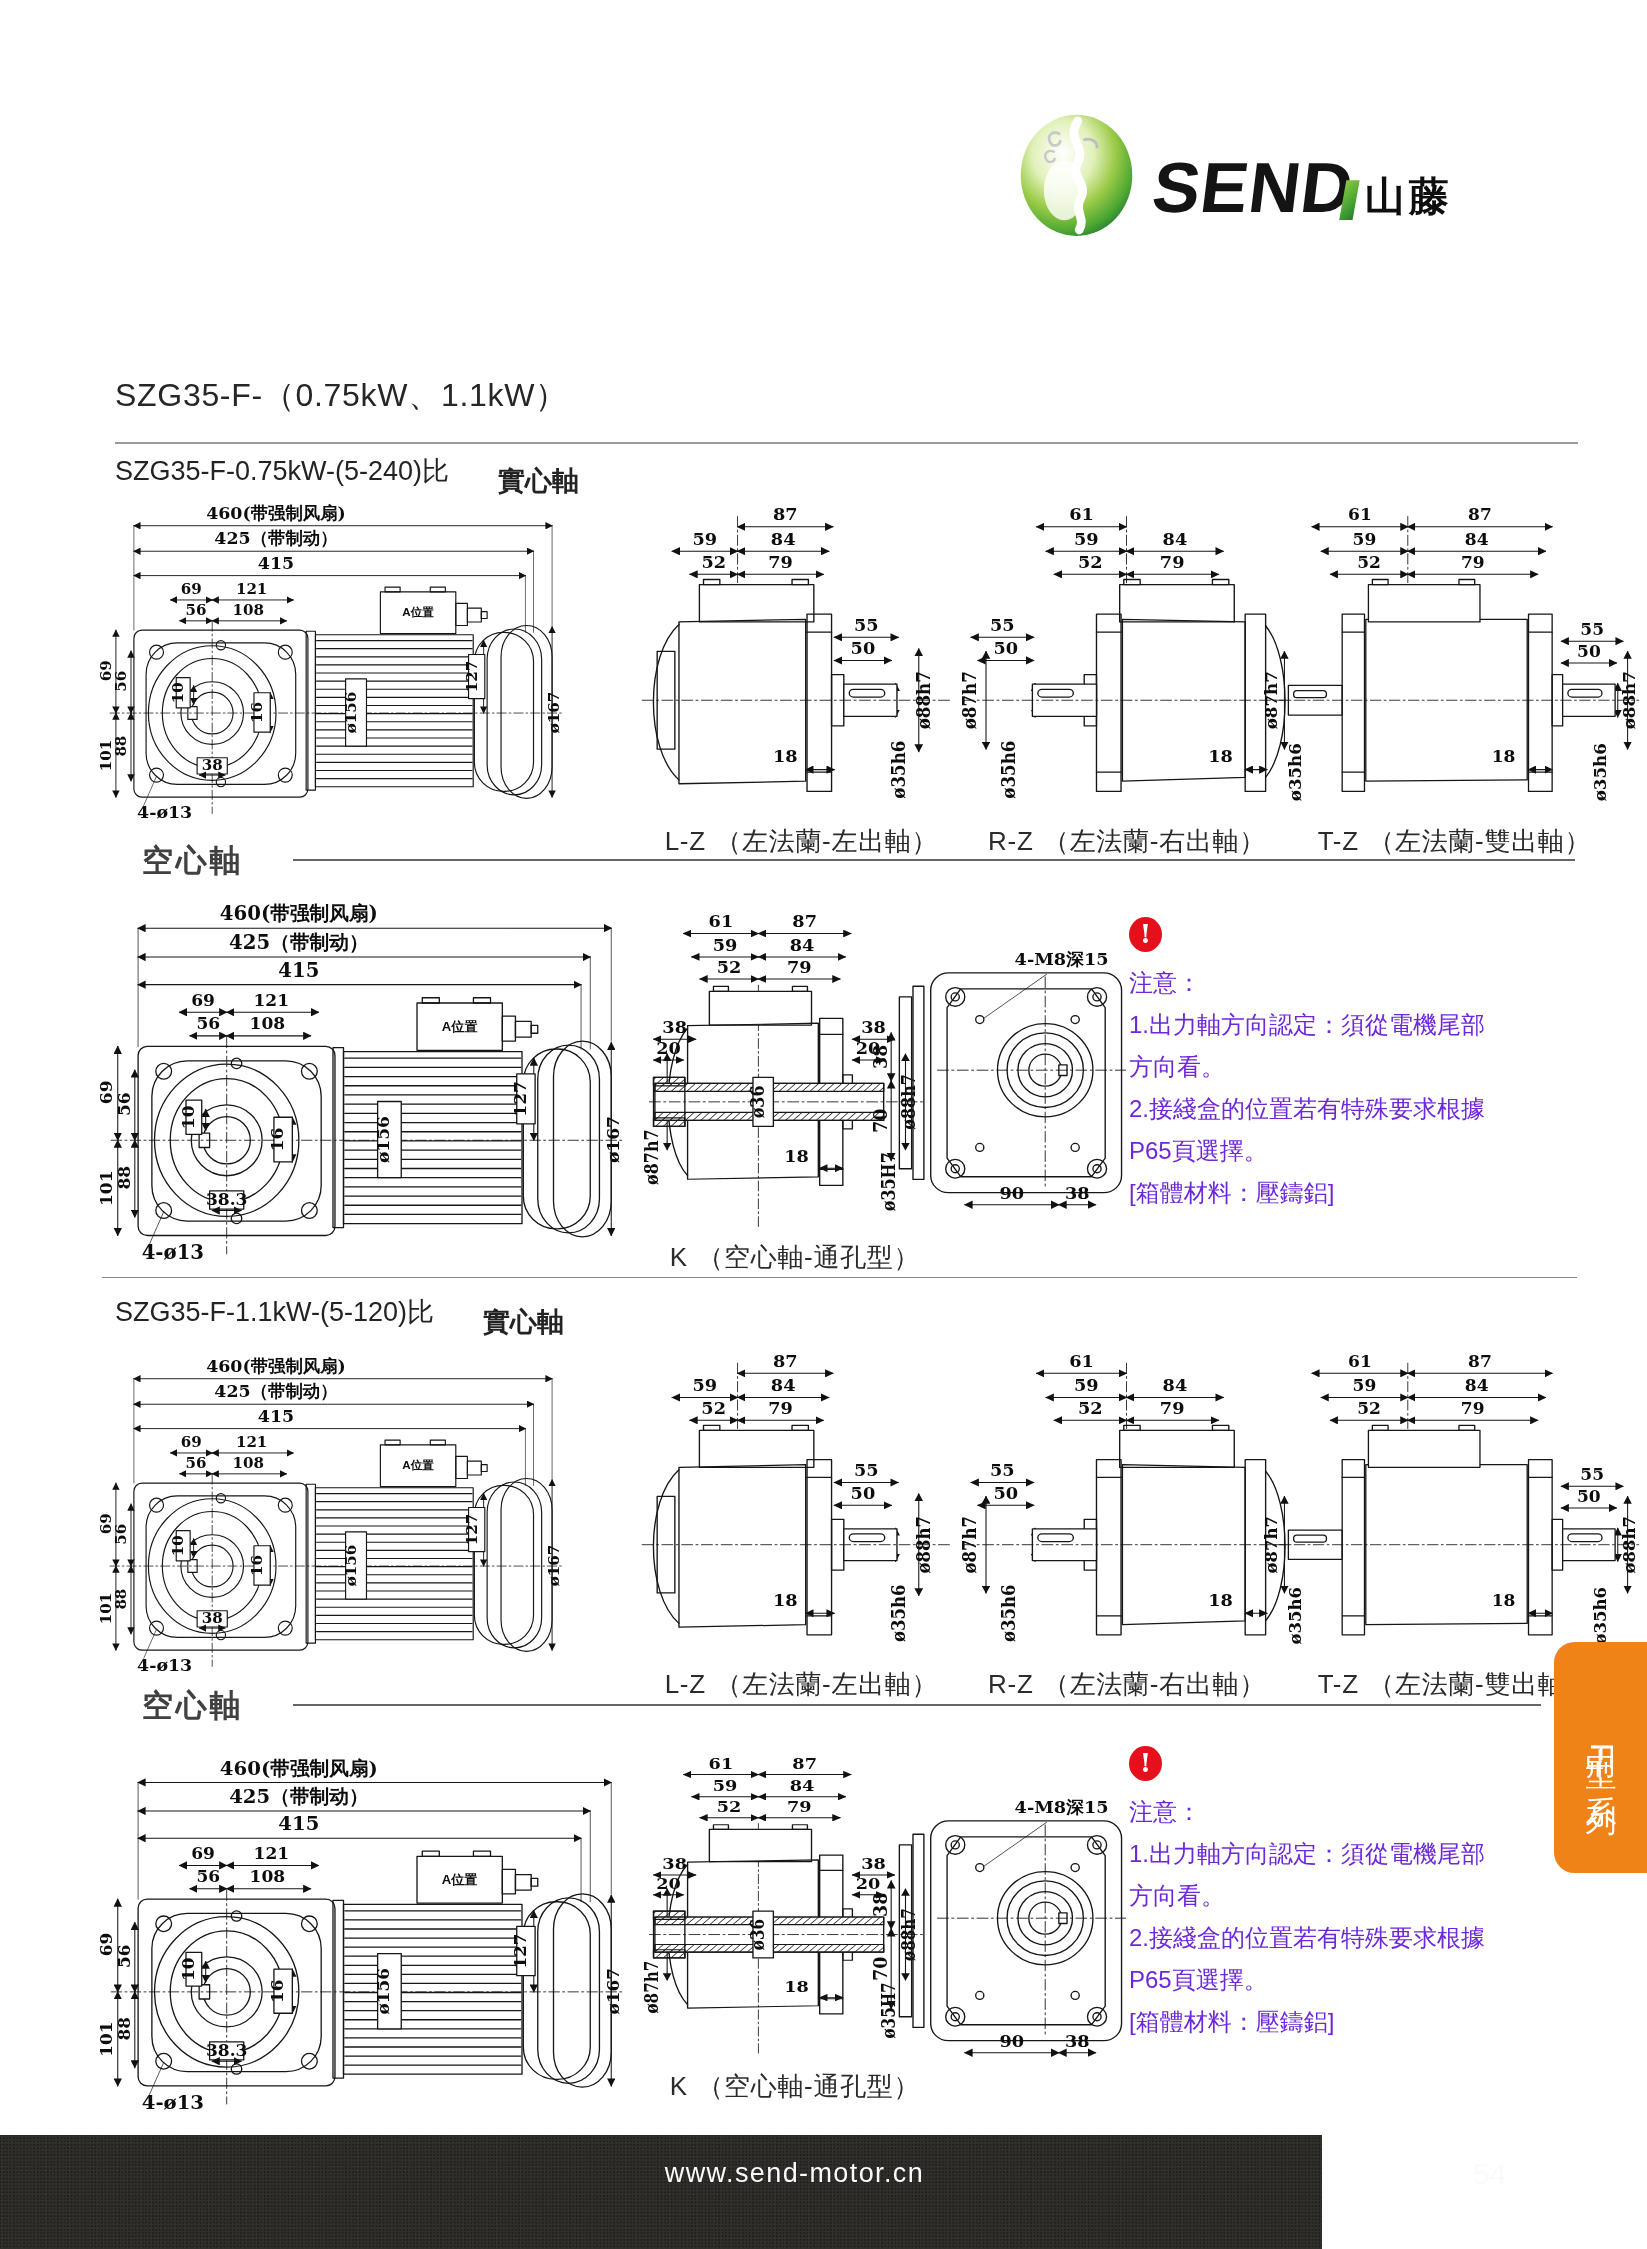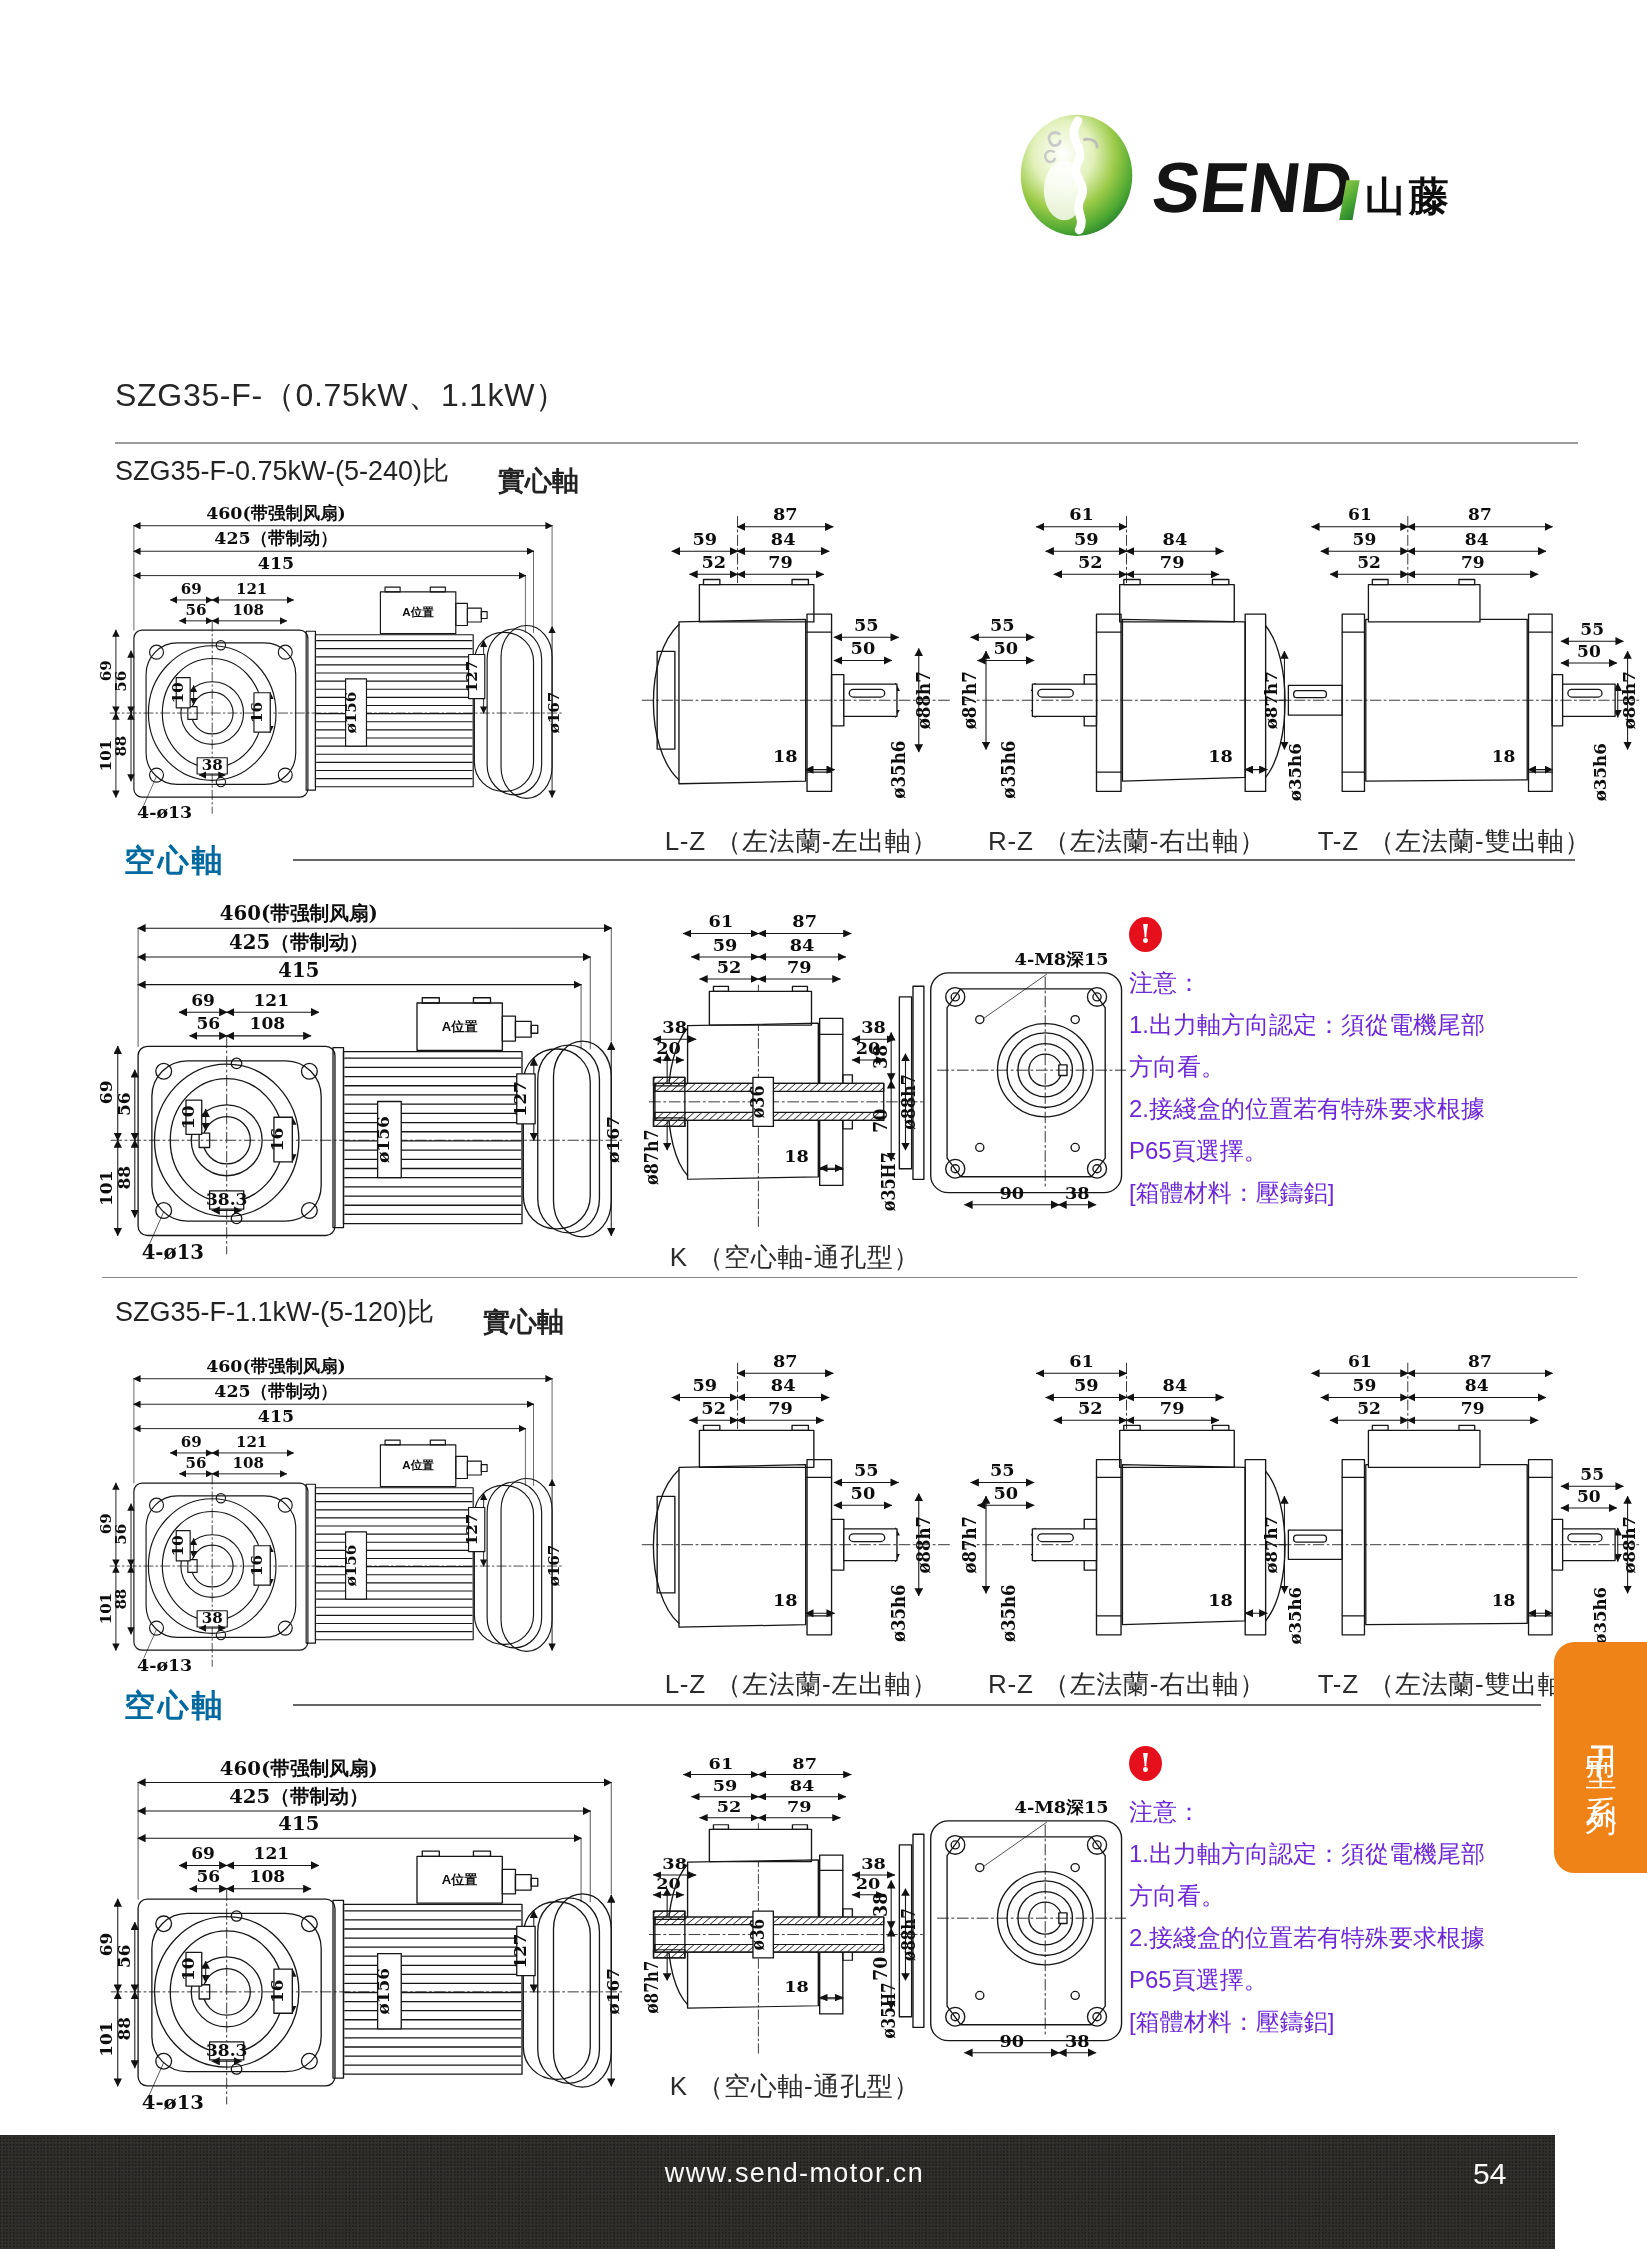--- a/index.html
+++ b/index.html
@@ -18,21 +18,21 @@
   }
   .brand-accent { display:inline-block; width:20.5px; height:40px; margin-left:-13.6px;
     background:linear-gradient(135deg,#9ed24b 0%,#4aa733 55%,#14702c 100%);
     clip-path:polygon(35% 0,100% 0,65% 100%,0 100%); }
   .brand-cn { font-size:40px; font-weight:700; color:#0e0e0e; letter-spacing:4.1px; margin-left:5px; line-height:1; padding-bottom:4.1px;}
   
   .title { position:absolute; left:115px; top:374px; font-size:32px; font-weight:500; color:#262626; letter-spacing:0.7px; }
   .rule-title { position:absolute; left:115px; top:442px; width:1463px; height:2px; background:#9b9b9b; }
   .sec-head { position:absolute; left:115px; font-size:27px; font-weight:500; color:#232323; display:flex; }
   .sec-head .shaft { margin-left:49px; font-weight:700;margin-top:10px; }
-  .hollow-head { position:absolute; left:124px; font-size:31px; font-weight:600; color:#0369a1; letter-spacing:2.7px; }
+  .hollow-head { position:absolute; left:142px; font-size:31px; font-weight:600; color:#404040; letter-spacing:2.7px; }
   .hollow-line { position:absolute; height:2px; background:#666; }
   .sec-sep { position:absolute; left:102px; width:1475px; height:1.4px; background:#888; }
   
   svg.draw { position:absolute; overflow:visible; }
   .geo, .geo * { fill:none; stroke:#161616; stroke-width:2; stroke-linejoin:round; stroke-linecap:round; }
   .fw { fill:#ffffff !important; }
   .ht { fill:url(#hat) !important; }
   .cl { stroke-dasharray:16 5 3 5; stroke-width:1.3 !important; }
   .dl { stroke-width:1.6 !important; }
   .xl { stroke-width:1.1 !important; }
@@ -44,21 +44,21 @@
   
   .notes { position:absolute; width:409px; }
   .warn-icon { width:33px; height:35px; border-radius:50%; background:#e6101c; color:#fff; font-weight:900;
     font-size:26px; text-align:center; line-height:35px; margin-bottom:9.5px; font-family:"DejaVu Serif",serif; }
   .notes .nline { font-size:24px; line-height:42px; color:#6d28d9; font-weight:400; }
   
   .side-tab { position:absolute; left:1554px; top:1642px; width:93px; height:231px;
     background:#f08318; border-radius:20.5px 0 0 20.5px; display:flex; align-items:center; justify-content:center; }
   .side-tab .vtext { writing-mode:vertical-rl; color:#fff; font-size:31px; letter-spacing:9.5px; font-weight:500; }
   
-  .footer { position:absolute; left:0; top:2135px; width:1555px; height:115px;
+  .footer { position:absolute; left:0; top:2135px; width:1322px; height:115px;
     background-color:#2f2e2b;
     background-image:
       radial-gradient(rgba(255,255,255,.07) 0.7px, transparent 1px),
       radial-gradient(rgba(0,0,0,.38) 0.7px, transparent 1px);
     background-size:4.8px 4.8px, 3.4px 3.4px; background-position:0 0, 2px 1.4px; }
   .footer .site { position:absolute; left:0; top:23px; width:1589px; text-align:center;
     color:#fafafa; font-size:27px; font-weight:300; letter-spacing:1.4px; }
   .footer .pageno { position:absolute; left:1473px; top:22px; color:#fafafa; font-size:30px; font-weight:300; }
 </style>
 </head>

